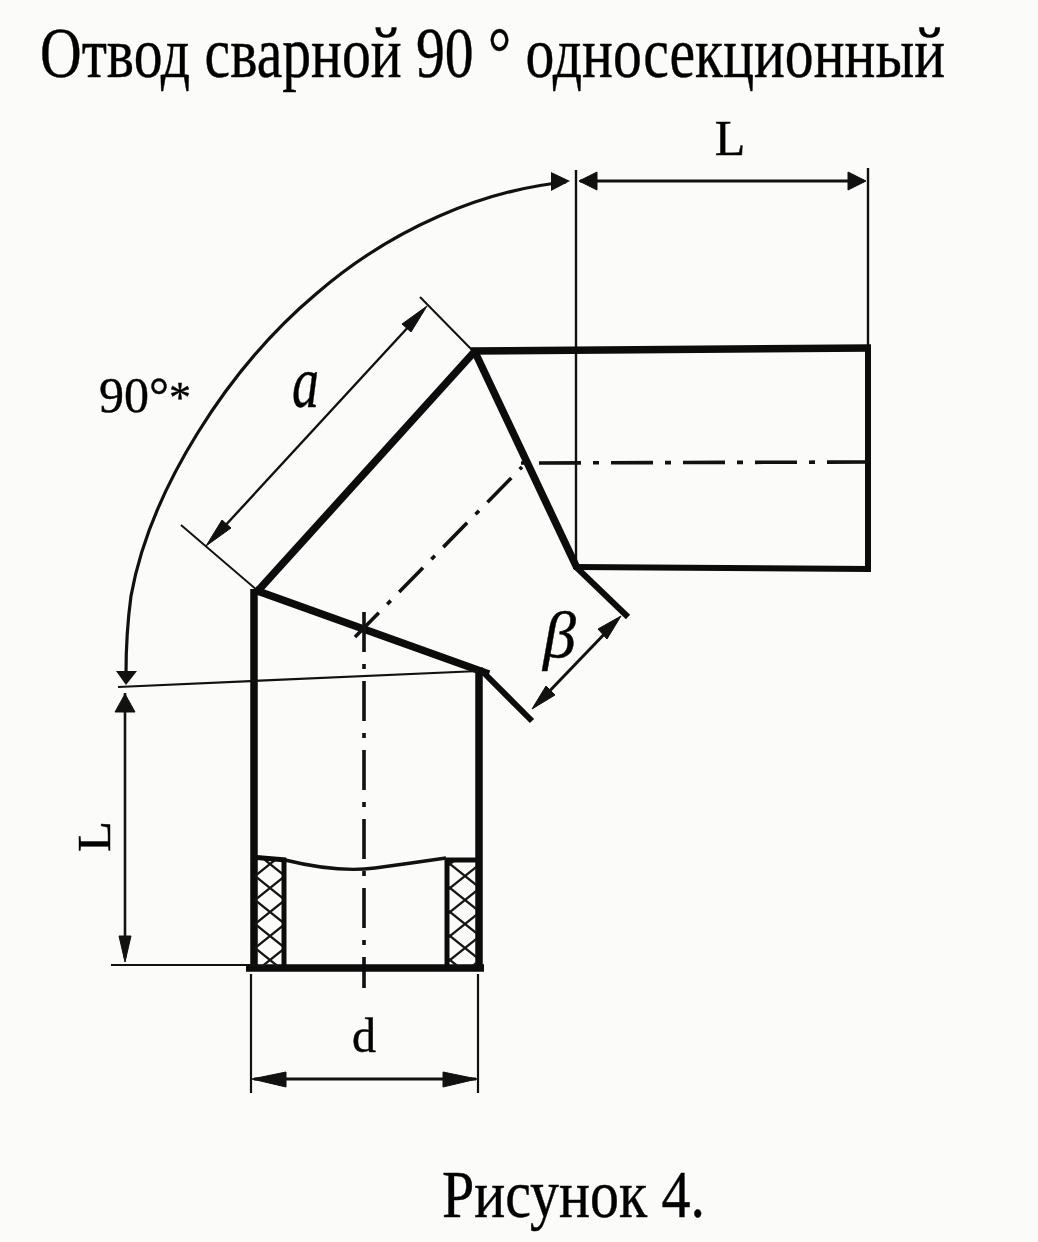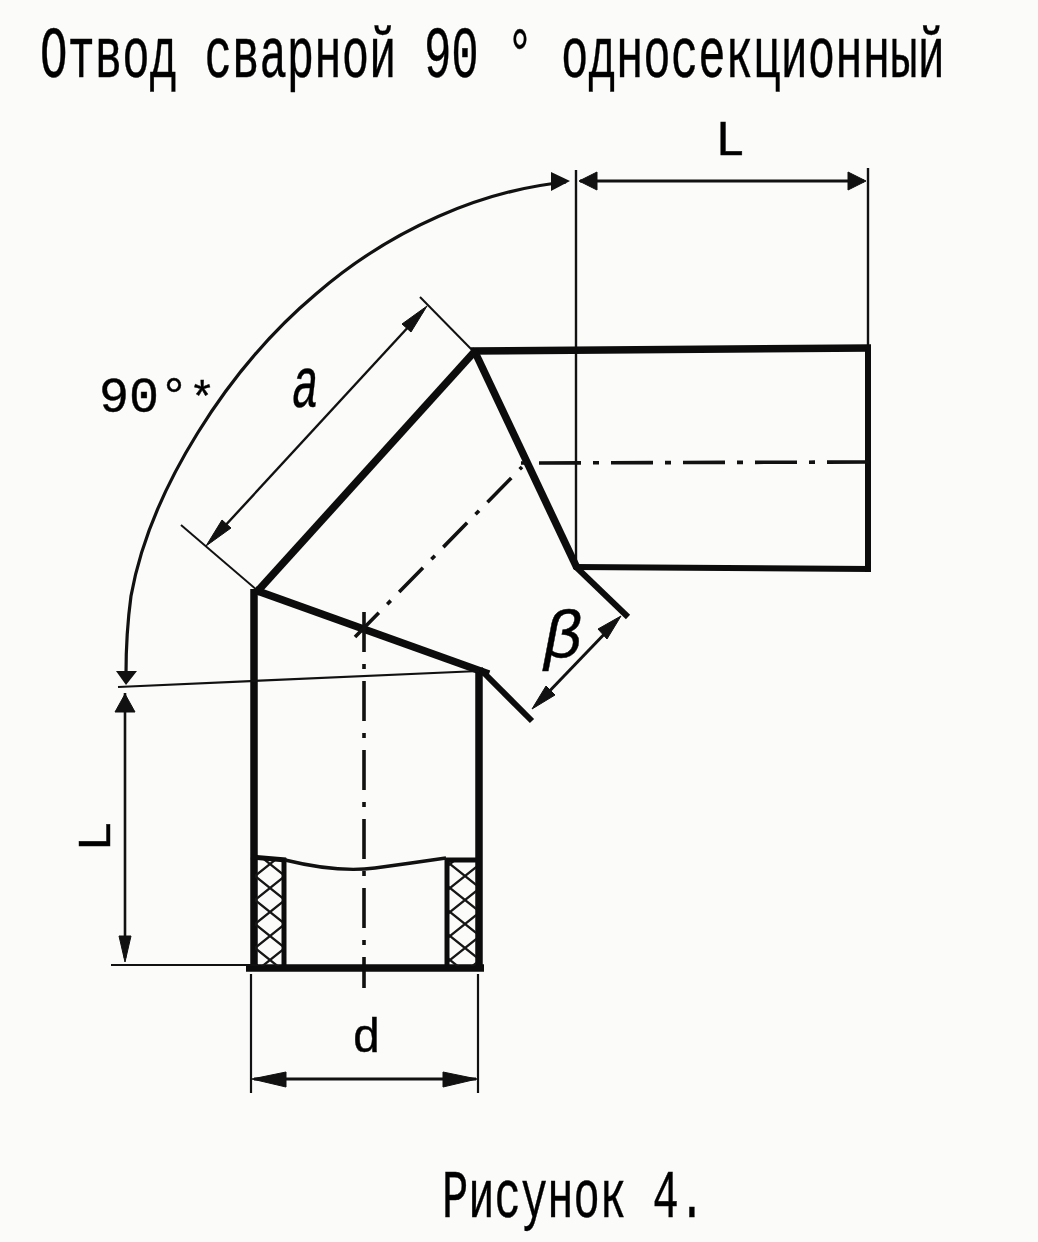--- a/index.html
+++ b/index.html
@@ -1,17 +1,17 @@
 <!DOCTYPE html>
 <html><head>
 <meta charset="utf-8">
 <style>
   html,body{margin:0;padding:0;background:#fbfbfa;}
   .page{position:relative;width:1038px;height:1242px;background:#fbfbfa;overflow:hidden;
-        font-family:Liberation Mono, monospace;color:#111;}
+        font-family:Liberation Serif, serif;color:#111;}
   svg{position:absolute;left:0;top:0;}
   text{stroke:#111;stroke-width:0.45px;}
 </style>
 </head>
 <body>
 <div class="page">
 <svg width="1038" height="1242" viewBox="0 0 1038 1242">
   <defs>
 
     <pattern id="xh" width="30" height="24" patternUnits="userSpaceOnUse">

